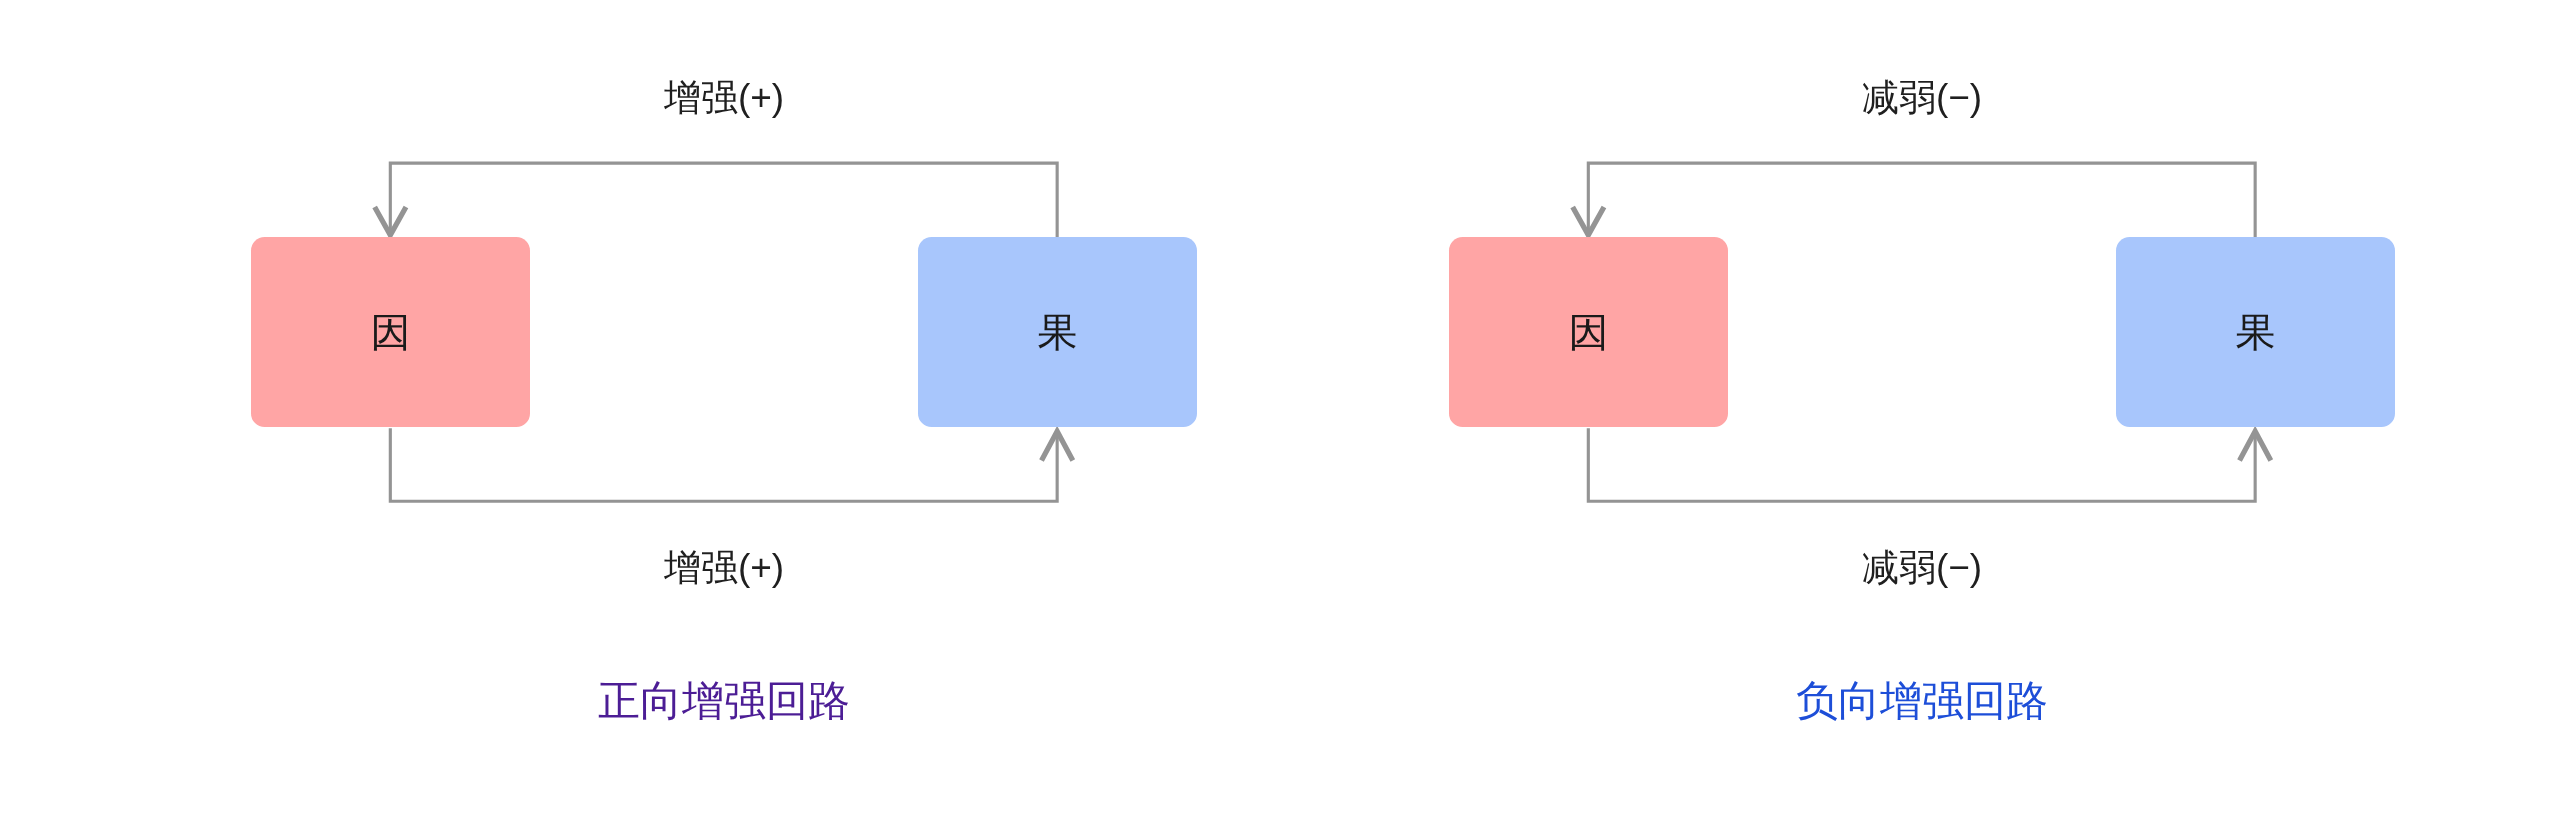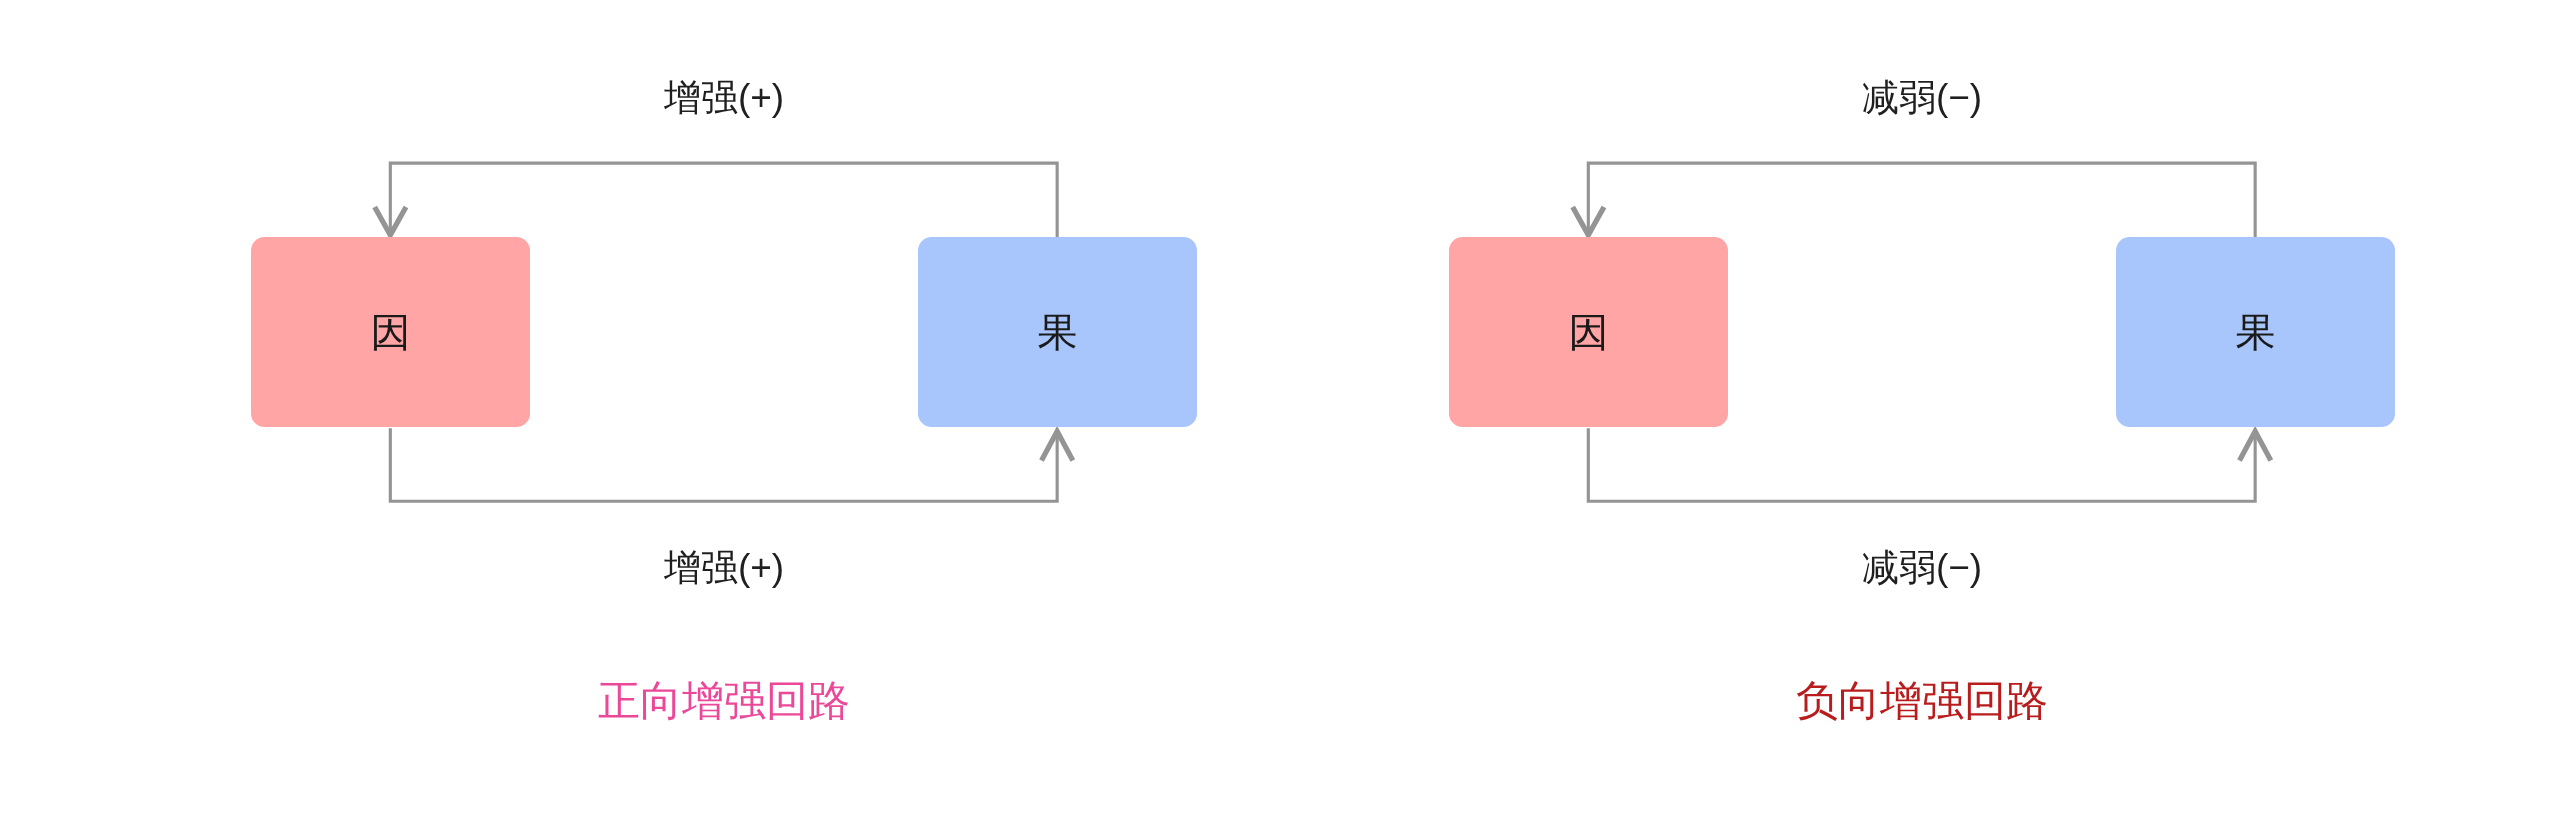--- a/index.html
+++ b/index.html
@@ -99,36 +99,36 @@
     </svg>
 
     <div class="link-label top" style="color: rgb(31, 31, 31);">增强(+)</div>
 
     <div class="node cause" style="background-color: rgb(255, 165, 165);">因</div>
 
     <div class="node effect" style="background-color: rgb(168, 198, 252);">果</div>
 
     <div class="link-label bottom" style="color: rgb(31, 31, 31);">增强(+)</div>
 
-    <div class="caption" style="color: #ec4899;">正向增强回路</div>
+    <div class="caption" style="color: #4c1d95;">正向增强回路</div>
   </div>
 
   <div class="diagram right">
     <svg class="connector-svg" viewBox="0 0 1813 1578">
       <path class="link-path" d="M1545 455 L1545 312 L267 312 L267 448"></path>
       <polyline class="arrowhead" points="237,396 267,450 297,396"></polyline>
       <path class="link-path" d="M267 820 L267 960 L1545 960 L1545 830"></path>
       <polyline class="arrowhead" points="1515,882 1545,826 1575,882"></polyline>
     </svg>
 
     <div class="link-label top" style="color: rgb(31, 31, 31);">减弱(−)</div>
 
     <div class="node cause" style="background-color: rgb(255, 165, 165);">因</div>
 
     <div class="node effect" style="background-color: rgb(168, 198, 252);">果</div>
 
     <div class="link-label bottom" style="color: rgb(31, 31, 31);">减弱(−)</div>
 
-    <div class="caption" style="color: #b91c1c;">负向增强回路</div>
+    <div class="caption" style="color: #1d4ed8;">负向增强回路</div>
   </div>
 
 </div>
 
 
 </body></html>

